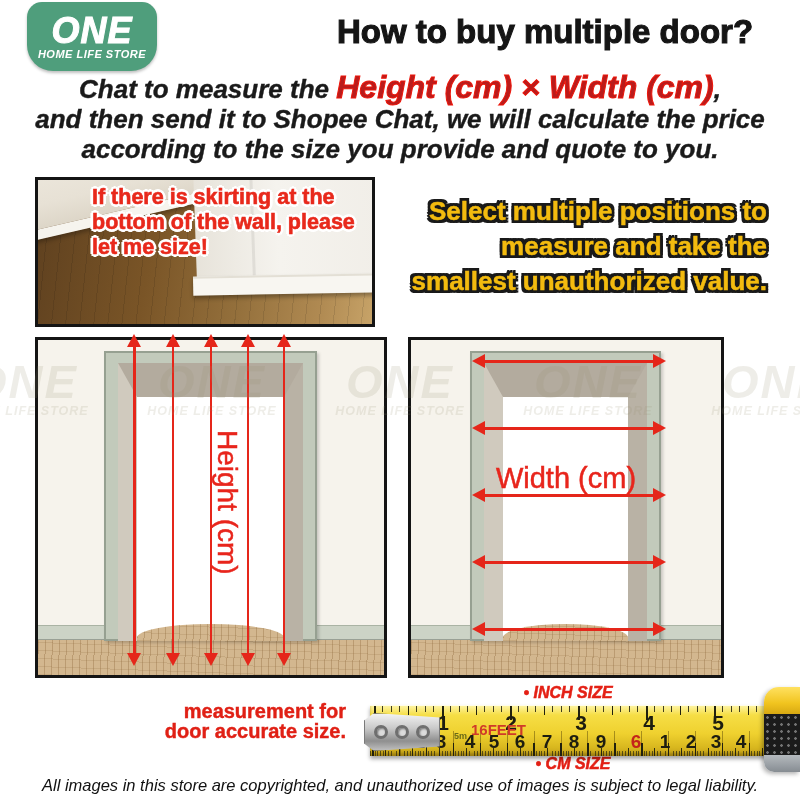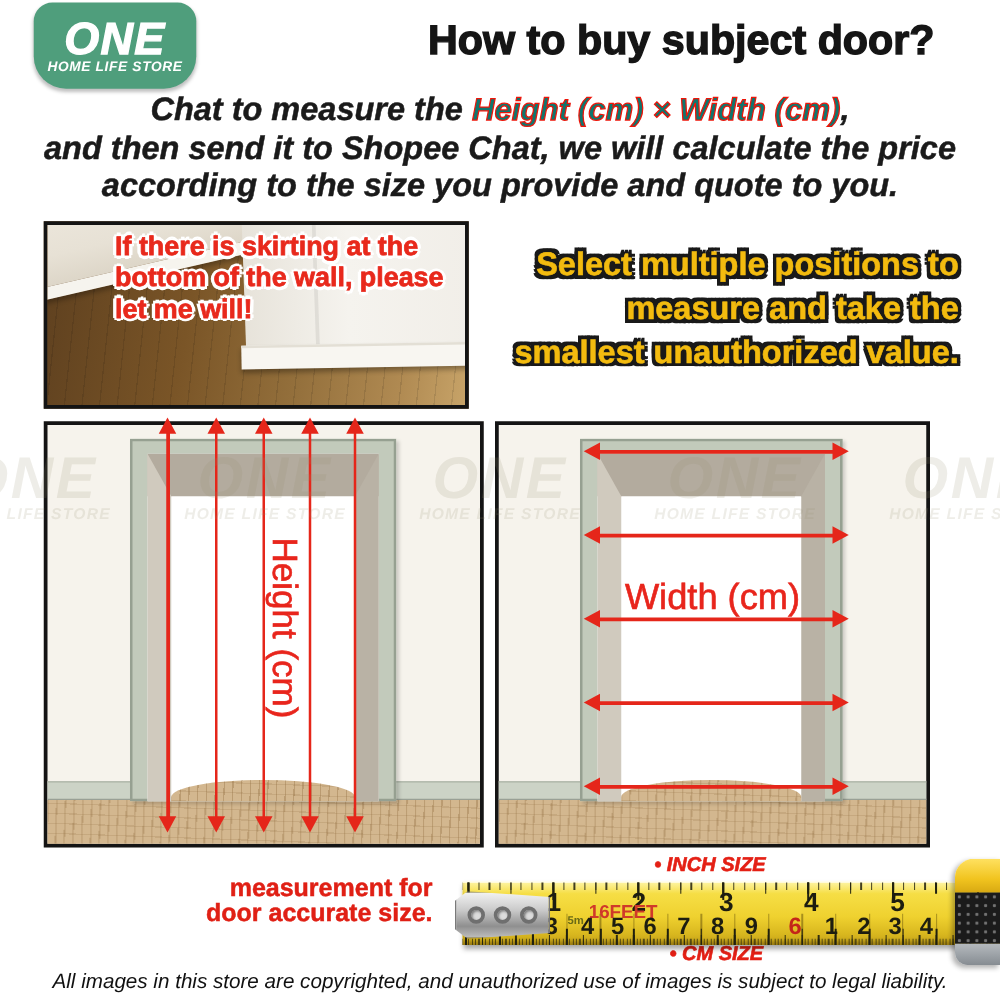--- a/index.html
+++ b/index.html
@@ -16,21 +16,21 @@
     letter-spacing:1px; line-height:34px; -webkit-text-stroke:1px #fff; }
   .logo-tagline { color:#fff; font-size:11px; font-weight:bold; font-style:italic; letter-spacing:.5px; }
 
   
   .title { position:absolute; left:295px; right:5px; top:13px; text-align:center;
     font-size:33px; font-weight:bold; color:#151515; -webkit-text-stroke:1.1px #151515; letter-spacing:0; }
 
   .intro { position:absolute; left:0; right:0; top:72px; text-align:center;
     font-size:26px; line-height:30px; font-weight:bold; font-style:italic; color:#1a1a1a;
     -webkit-text-stroke:.4px #1a1a1a; }
-  .intro .red { color:#0f766e; font-size:25px; -webkit-text-stroke:1px #ee1408; }
+  .intro .red { color:#b91c1c; font-size:32px; -webkit-text-stroke:1px #ee1408; }
 
   
   .photo { position:absolute; left:35px; top:177px; width:340px; height:150px;
     border:3px solid #141414; overflow:hidden; background:#7a5527; }
   .ph-floor { position:absolute; inset:0;
     background:linear-gradient(100deg,#5e401f 0%,#7a5527 35%,#94703c 62%,#b08a52 85%,#c7a368 100%); }
   .ph-floor:after { content:""; position:absolute; inset:0;
     background:repeating-linear-gradient(96deg, rgba(0,0,0,.10) 0 1px, transparent 1px 14px); }
   .ph-wall-back { position:absolute; left:-14px; top:-26px; width:60%; height:62%;
     background:linear-gradient(180deg,#efeae0 0%,#e7e1d5 70%,#ddd6c8 100%);
@@ -51,21 +51,21 @@
   
   .position-note { position:absolute; right:33px; top:194px; width:430px; text-align:right;
     font-size:26px; line-height:35px; font-weight:bold; color:#f3bb0f; -webkit-text-stroke:.5px #f3bb0f;
     text-shadow:-3px -3px 0 #191919, 3px -3px 0 #191919, -3px 3px 0 #191919, 3px 3px 0 #191919,
       -3px 0 0 #191919, 3px 0 0 #191919, 0 -3px 0 #191919, 0 3px 0 #191919,
       -2px -2px 0 #191919, 2px 2px 0 #191919; }
 
   
   .scene { position:absolute; top:337px; height:341px; border:3px solid #141414; background:#f6f3ec; }
   .scene.left  { left:35px;  width:352px; }
-  .scene.right { left:396px; width:348px; }
+  .scene.right { left:408px; width:316px; }
   .skirtline { position:absolute; left:0; right:0; bottom:10.5%; height:4.5%;
     background:#ccd3c6; border-top:1px solid #aab3a4; border-bottom:1px solid #99a095; }
   .floorband { position:absolute; left:0; right:0; bottom:0; height:10.5%; background:#d3b78f; }
   .floorband:after, .op-floor:after { content:""; position:absolute; inset:0;
     background:repeating-linear-gradient(92deg, rgba(146,110,64,.38) 0 1px, transparent 1px 7px),
                repeating-linear-gradient(2deg, rgba(150,115,70,.22) 0 1px, transparent 1px 8px); }
   .frame { position:absolute; left:19%; top:3.2%; width:61.5%; bottom:10.2%;
     background:#c2cabb; box-shadow:inset 0 0 0 2px #96a091, 2px 2px 3px rgba(0,0,0,.18); }
   .reveal { position:absolute; left:14px; right:14px; top:12px; bottom:0;
     border-top:34px solid #b3ab9e; border-left:19px solid #d0cabe; border-right:19px solid #b9b2a5;
@@ -155,39 +155,39 @@
 </head>
 <body>
 
 <div class="canvas">
 
   <div class="logo">
     <div class="logo-name">ONE</div>
     <div class="logo-tagline">HOME LIFE STORE</div>
   </div>
 
-  <div class="title">How to buy subject door?</div>
+  <div class="title">How to buy multiple door?</div>
 
   <div class="intro">
     <div><span>Chat to measure the </span><span class="red">Height (cm) × Width (cm)</span><span>,</span></div>
     <div>and then send it to Shopee Chat, we will calculate the price</div>
     <div>according to the size you provide and quote to you.</div>
   </div>
 
   <div class="photo">
     <div class="ph-floor"></div>
     <div class="ph-wall-back"></div>
     <div class="ph-wall-right">
       <div class="ph-corner"></div>
       <div class="ph-skirt"></div>
     </div>
     <div class="ph-text">
       <div>If there is skirting at the</div>
       <div>bottom of the wall, please</div>
-      <div>let me will!</div>
+      <div>let me size!</div>
     </div>
   </div>
 
   <div class="position-note">
     <div>Select multiple positions to</div>
     <div>measure and take the</div>
     <div>smallest unauthorized value.</div>
   </div>
 
   <div class="scene left">

